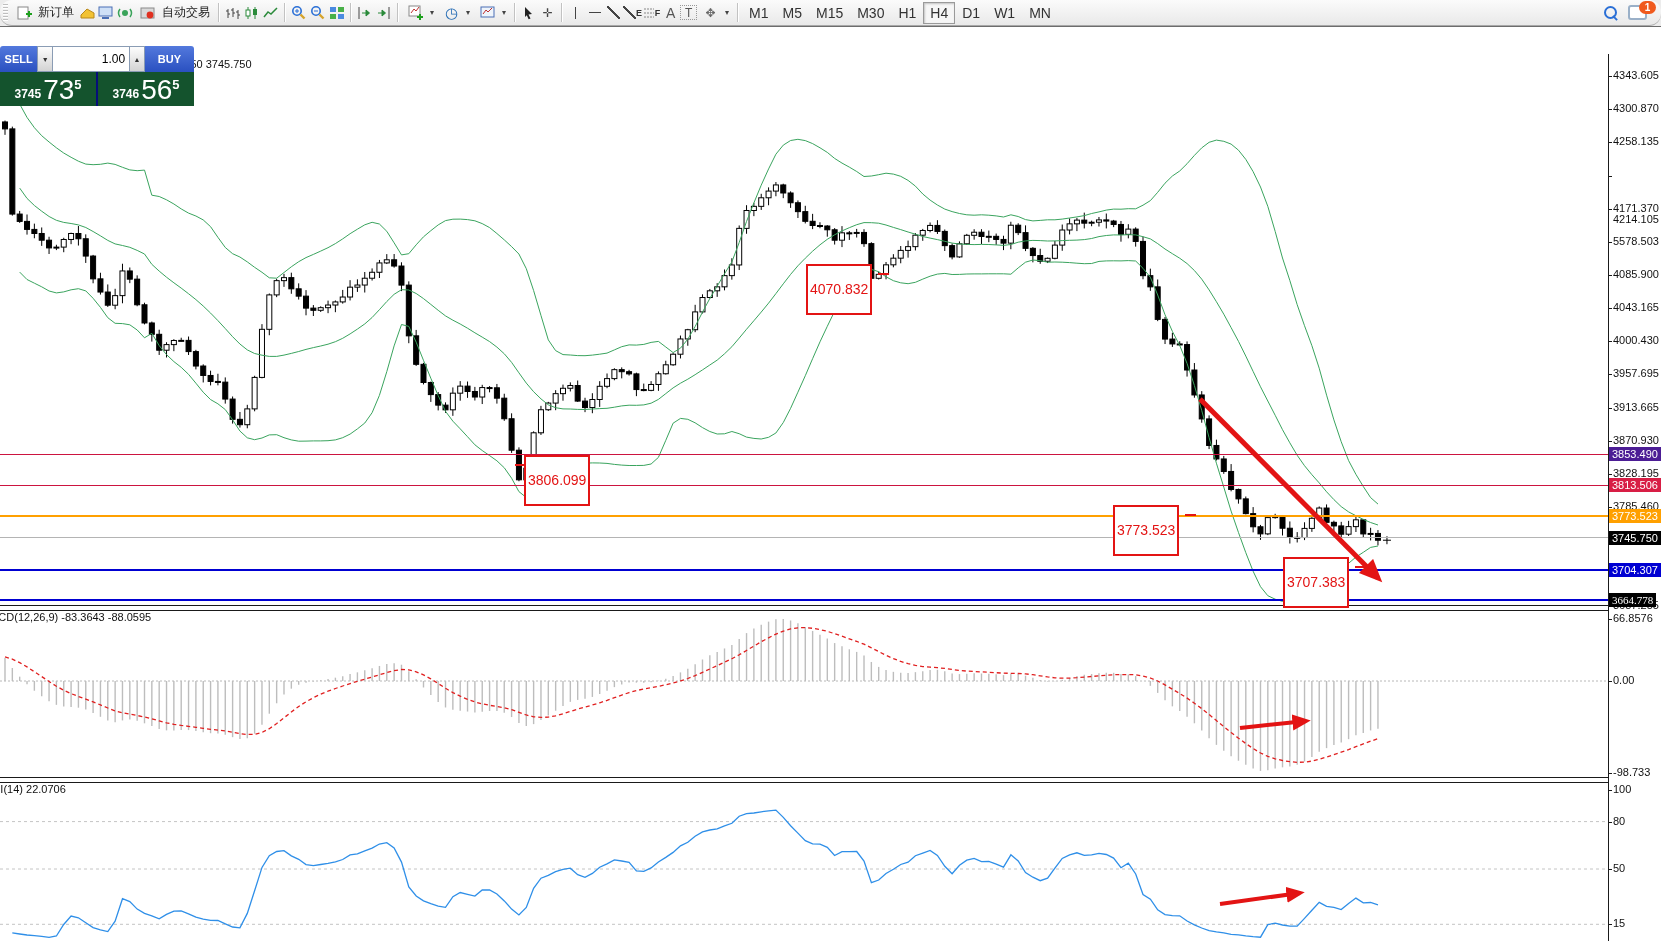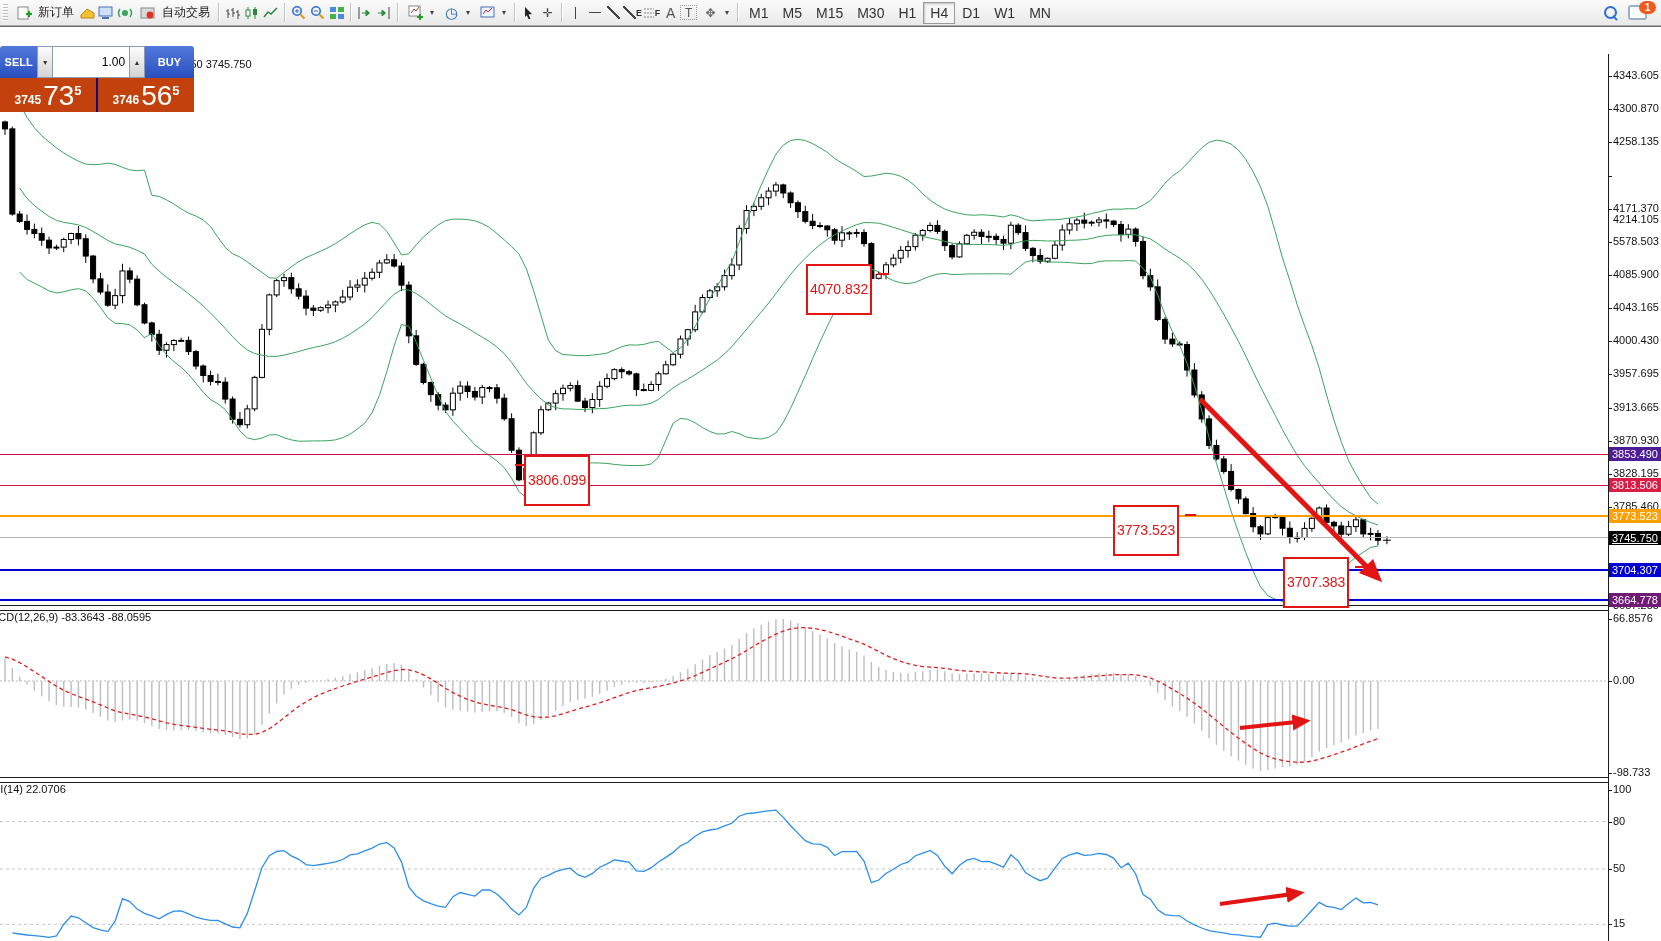--- a/index.html
+++ b/index.html
@@ -3,21 +3,21 @@
 <meta charset="utf-8">
 <style>
   html,body{margin:0;padding:0;}
   body{width:1661px;height:941px;position:relative;overflow:hidden;
        background:#ececec;font-family:"Liberation Sans",sans-serif;
        -webkit-font-smoothing:none;}
   
   #toolbar{position:absolute;top:0;left:0;width:1661px;height:25px;
     background:linear-gradient(#fbfbfb,#e9e9e9);
     border-bottom:1px solid #a8a8a8;display:flex;align-items:center;
-    font-size:12px;color:#222;z-index:20;}
+    font-size:12px;color:#222;z-index:20;border-radius:12px;}
   .tb-handle{width:5px;height:17px;margin:0 3px;
     background:repeating-linear-gradient(to bottom,#bfbfbf 0 1px,#fff 1px 2px,transparent 2px 3px);}
   .tb-sep{width:1px;height:19px;background:#c2c2c2;box-shadow:1px 0 0 #ffffff;margin:0 4px;}
   .tb-btn{display:flex;align-items:center;gap:4px;padding:2px 4px;border:0;background:transparent;
     font-family:"Liberation Sans",sans-serif;font-size:12px;color:#222;}
   .ic{width:19px;height:18px;display:inline-flex;align-items:center;justify-content:center;font-size:12px;}
   .caret{font-size:8px;color:#444;margin-left:1px;}
   .letter-ic{font-size:12px;font-weight:bold;color:#333;}
   .vline-ic{width:1px;height:12px;background:#444;}
   .hline-ic{width:12px;height:1px;background:#444;}
@@ -48,30 +48,30 @@
   .pane-label{position:absolute;font-size:11px;color:#111;z-index:3;white-space:nowrap;}
   #main-title{position:absolute;left:2px;top:31px;font-size:11px;color:#111;z-index:6;white-space:nowrap;}
   .red-label{position:absolute;border:2px solid #e31414;background:#fff;color:#e31414;
     font-size:14px;line-height:15px;padding:16px 2px;z-index:7;white-space:nowrap;}
   .red-conn{position:absolute;background:#e31414;height:2px;z-index:7;}
   svg.layer{position:absolute;z-index:2;}
   #arrow-layer{position:absolute;left:0;top:0;width:1661px;height:941px;z-index:8;pointer-events:none;}
   
   #order-panel{position:absolute;left:0;top:46px;width:194px;height:56px;z-index:10;
     font-family:"Liberation Sans",sans-serif;}
-  #op-row1{display:flex;height:32px;}
+  #op-row1{display:flex;height:26px;}
   .op-btn{color:#fff;font-size:11px;font-weight:bold;display:flex;align-items:center;justify-content:center;
     background:linear-gradient(#5379dd,#2a50c0);}
   #sell-btn{width:38px;border-top-left-radius:3px;}
   #buy-btn{width:50px;border-top-right-radius:3px;}
   .spin-btn{width:16px;background:linear-gradient(#fdfdfd,#d3d3d3);border:1px solid #8a9cb4;
     font-size:7px;color:#333;display:flex;align-items:center;justify-content:center;padding:0;}
   #volume-input{width:68px;border:1px solid #8a9cb4;border-left:0;border-right:0;
     font-size:12px;text-align:right;padding:0 4px;font-family:"Liberation Sans",sans-serif;}
-  #op-row2{display:flex;height:34px;background:#c2410c;color:#fff;}
+  #op-row2{display:flex;height:34px;background:#14532d;color:#fff;}
   .op-price{flex:1;display:flex;align-items:flex-end;justify-content:center;padding-bottom:2px;}
   .op-price .small{font-size:12px;font-weight:bold;margin-bottom:3px;}
   .op-price .big{font-size:28px;line-height:28px;margin-left:2px;}
   .op-price .sup{font-size:13px;font-weight:bold;margin-bottom:12px;}
   #op-div{width:2px;background:#060e7a;}
 </style>
 </head>
 <body>
 
 <div id="toolbar">
@@ -865,23 +865,23 @@
     <div class="axis-tickmark" style="top: 447px;"></div>
     <div class="axis-label" style="top: 473px;">3785.460</div>
     <div class="axis-tickmark" style="top: 480px;"></div>
     <div class="axis-label" style="top: 539px;">3699.990</div>
     <div class="axis-tickmark" style="top: 546px;"></div>
     <div class="axis-label" style="top: 572px;">3657.255</div>
     <div class="axis-tickmark" style="top: 579px;"></div>
     <div class="price-badge" style="top: 420.467px; background: #4c1d95;">3853.490</div>
     <div class="price-badge" style="top: 451.343px; background: rgb(216, 30, 69);">3813.506</div>
     <div class="price-badge" style="top: 482.218px; background: rgb(255, 160, 0);">3773.523</div>
-    <div class="price-badge" style="top: 503.664px; background: rgb(0, 0, 0); text-decoration: underline;">3745.750</div>
+    <div class="price-badge" style="top: 503.664px; background: rgb(0, 0, 0);">3745.750</div>
     <div class="price-badge" style="top: 535.666px; background: rgb(0, 0, 210);">3704.307</div>
-    <div class="price-badge" style="top: 566.191px; background: #701a75;">3664.778</div>
+    <div class="price-badge" style="top: 566.191px; background: #000000; font-family: Liberation Serif, serif;">3664.778</div>
     <div class="hline" style="top: 426.967px; width: 1608px; height: 1px; background: rgb(204, 20, 64);"></div>
     <div class="hline" style="top: 457.843px; width: 1608px; height: 1px; background: rgb(204, 20, 64);"></div>
     <div class="hline" style="top: 488.218px; width: 1608px; height: 2px; background: rgb(255, 160, 0);"></div>
     <div class="hline" style="top: 510.164px; width: 1608px; height: 1px; background: rgb(180, 180, 180);"></div>
     <div class="hline" style="top: 541.666px; width: 1608px; height: 2px; background: rgb(0, 0, 210);"></div>
     <div class="hline" style="top: 572.191px; width: 1608px; height: 2px; background: rgb(0, 0, 210);"></div>
     <div class="axis-label" style="top: 585px;">66.8576</div>
     <div class="axis-tickmark" style="top: 592px;"></div>
     <div class="axis-label" style="top: 647px;">0.00</div>
     <div class="axis-tickmark" style="top: 654px;"></div>

